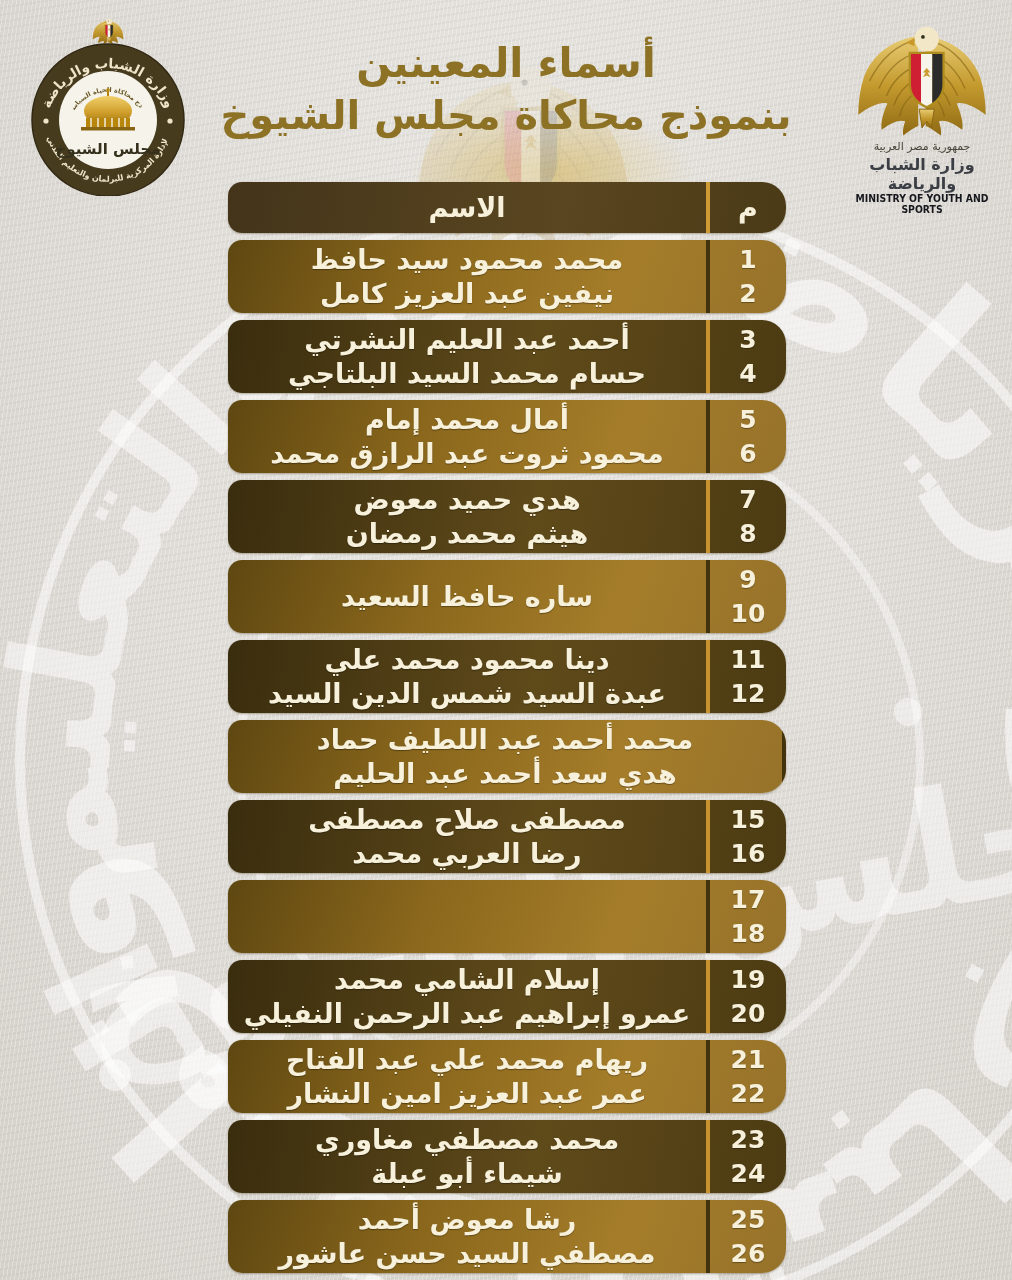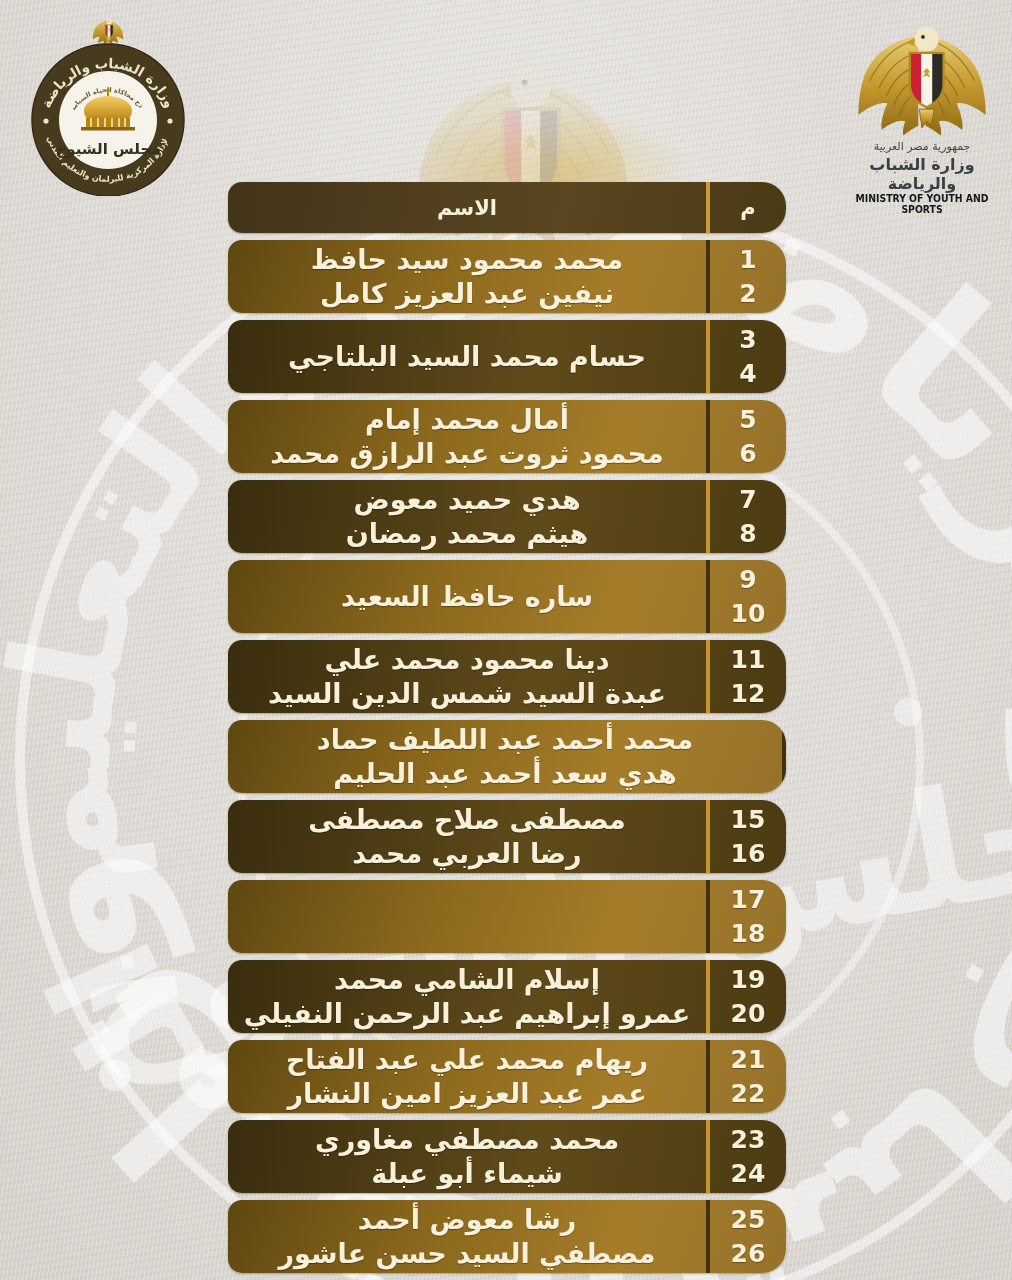--- a/index.html
+++ b/index.html
@@ -35,21 +35,21 @@
   .block.gold{background:linear-gradient(110deg,#5e4711 0%,#8a671c 35%,#a57d2a 70%,#96722a 100%);}
   .block.dark{background:linear-gradient(100deg,#3a2d0e 0%,#5f4a1a 55%,#4c3b12 100%);}
   .num-col{width:76px;display:flex;flex-direction:column;align-items:center;justify-content:center;}
   .divider{width:4px;}
   .block.head .divider{background:#cf9a33;}
   .block.gold .divider{background:#42330e;}
   .block.dark .divider{background:#c8922f;}
   .name-col{flex:1;display:flex;flex-direction:column;justify-content:center;align-items:center;}
   .name{font-size:27px;line-height:34px;font-weight:bold;color:#f7f0da;text-shadow:0 1px 1px rgba(0,0,0,.35);}
   .num{font-size:25px;line-height:34px;font-weight:bold;color:#f7f0da;text-shadow:0 1px 1px rgba(0,0,0,.35);}
-  .head .col-label{font-size:21px;font-weight:bold;color:#f7f0da;}
+  .head .col-label{font-size:27px;font-weight:bold;color:#f7f0da;}
 </style>
 </head>
 <body>
 
 <div class="page">
   <div class="texture"></div>
 
   <svg width="0" height="0" style="position:absolute">
     <defs>
       <linearGradient id="wgrad" x1="0" y1="0" x2="0" y2="1">
@@ -142,20 +142,24 @@
             <line x1="88" y1="100" x2="88" y2="109"></line>
           <line x1="95" y1="100" x2="95" y2="109"></line>
             <line x1="101" y1="100" x2="101" y2="109"></line>
         </g>
         <rect x="57" y="109" width="54" height="3.5" fill="#8a6512"></rect>
       </g>
       <text x="84" y="136" font-size="15" font-weight="bold" fill="#35301c" text-anchor="middle" font-family="DejaVu Sans, sans-serif">مجلس الشيوخ</text>
     </svg>
   </div>
 
+  <div class="title">
+    <div class="l1">أسماء المعينين</div>
+    <div class="l2">بنموذج محاكاة مجلس الشيوخ</div>
+  </div>
 
   <div class="emblem">
     <svg width="150" height="114" viewBox="0 0 160 120">
         <use href="#eagle-sym"></use>
       </svg>
     <div class="callig">جمهورية مصر العربية</div>
     <div class="ar">وزارة الشباب والرياضة</div>
     <div class="en">MINISTRY OF YOUTH AND SPORTS</div>
   </div>
 
@@ -182,20 +186,21 @@
       </div>
     </div>
 
     <div class="block data dark">
       <div class="num-col">
         <div class="num">3</div>
         <div class="num">4</div>
       </div>
       <div class="divider"></div>
       <div class="name-col">
+        <div class="name">أحمد عبد العليم النشرتي</div>
         <div class="name">حسام محمد السيد البلتاجي</div>
       </div>
     </div>
 
     <div class="block data gold">
       <div class="num-col">
         <div class="num">5</div>
         <div class="num">6</div>
       </div>
       <div class="divider"></div>

